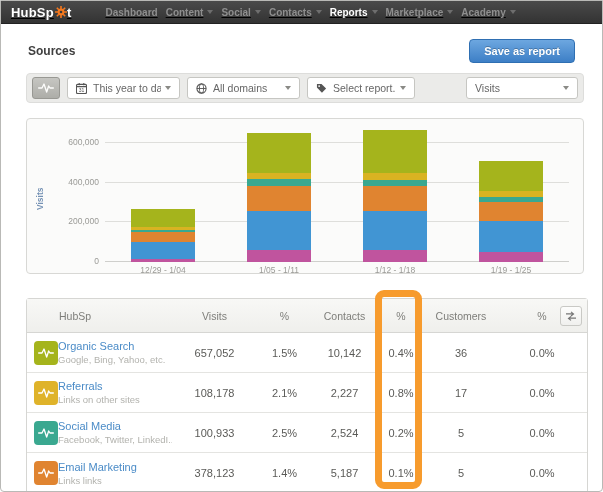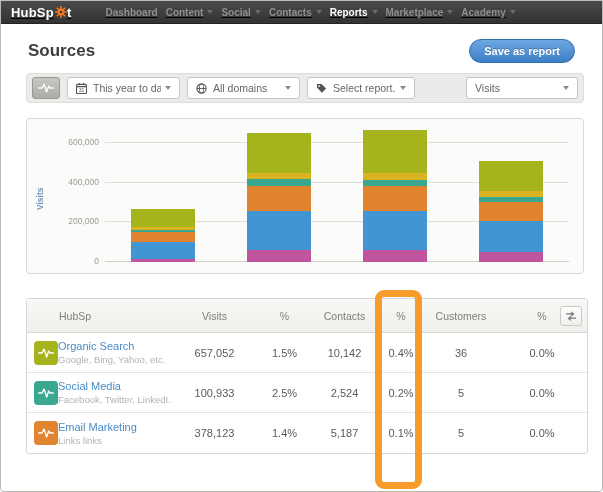--- a/index.html
+++ b/index.html
@@ -29,26 +29,26 @@
     margin:0 4px; display:flex; align-items:center; cursor:pointer; white-space:nowrap;
   }
   .navitem.active { color:#fff;align-items:center; }
   .caret-down {
     width:0; height:0; margin-left:4px;
     border-left:3.5px solid transparent; border-right:3.5px solid transparent;
     border-top:4px solid #6e6e6e;
   }
   
   .page-header { display:flex; justify-content:space-between; align-items:center; padding:15px 27px 0 27px; }
-  .page-title { font-size:17px; font-weight:bold; color:#3f3f3f; }
+  .page-title { font-size:12px; font-weight:bold; color:#3f3f3f; }
   .save-btn {
     font-family:"Liberation Sans",sans-serif;
     font-size:11px; font-weight:bold; color:#fff;
     background:linear-gradient(#6da7e0,#3d7fc6);
-    border:1px solid #2f6fb2; border-radius:12px;
+    border:1px solid #2f6fb2; border-radius:4px;
     padding:5px 14px; cursor:pointer;
     text-shadow:0 -1px 0 rgba(0,0,0,0.25);
   }
   
   .filterbar {
     margin:10px 18px 0 25px;
     background:#ebebe9; border:1px solid #dddddb; border-radius:4px;
     padding:4px 5px; display:flex; align-items:center; gap:7px;
     height:30px;
   }
@@ -288,20 +288,26 @@
             <div class="seg" style="height: 9.92537px; background: rgb(192, 84, 158);"></div>
             <div class="seg" style="height: 30.7687px; background: rgb(65, 149, 211);"></div>
             <div class="seg" style="height: 19.6522px; background: rgb(224, 132, 48);"></div>
             <div class="seg" style="height: 4.96269px; background: rgb(58, 168, 144);"></div>
             <div class="seg" style="height: 5.95522px; background: rgb(217, 179, 34);"></div>
             <div class="seg" style="height: 29.9746px; background: rgb(165, 180, 28);"></div>
           </div>
         </div>
       </div>
     </div>
+  <div class="xlabels" id="xlabels">
+      <div class="xlabel">12/29 - 1/04</div>
+      <div class="xlabel">1/05 - 1/11</div>
+      <div class="xlabel">1/12 - 1/18</div>
+      <div class="xlabel">1/19 - 1/25</div>
+    </div>
 </div>
 
 <table class="src-table">
   <colgroup>
     <col style="width:145px">
       <col style="width:85px">
       <col style="width:55px">
       <col style="width:65px">
       <col style="width:48px">
       <col style="width:72px">
@@ -344,20 +350,41 @@
       <td>657,052</td>
       <td>1.5%</td>
       <td class="link">10,142</td>
       <td>0.4%</td>
       <td class="link">36</td>
       <td>0.0%</td>
     </tr>
     <tr>
       <td>
           <div class="source-cell">
+        <span class="src-icon icon-1" style="background: rgb(223, 179, 42);">
+              <svg width="16" height="12" viewBox="0 0 24 16">
+                <polyline points="1,8 6,8 9,2 13,14 16,5 18,8 23,8" fill="none" stroke="#fff" stroke-width="2" stroke-linejoin="round" stroke-linecap="round"></polyline>
+              </svg>
+            </span>
+        <span class="src-text">
+              <div class="src-name">Referrals</div>
+              <div class="src-sub">Links on other sites</div>
+            </span>
+      </div>
+        </td>
+      <td>108,178</td>
+      <td>2.1%</td>
+      <td class="link">2,227</td>
+      <td>0.8%</td>
+      <td class="link">17</td>
+      <td>0.0%</td>
+    </tr>
+    <tr>
+      <td>
+          <div class="source-cell">
         <span class="src-icon icon-2" style="background: rgb(58, 168, 144);">
               <svg width="16" height="12" viewBox="0 0 24 16">
                 <polyline points="1,8 6,8 9,2 13,14 16,5 18,8 23,8" fill="none" stroke="#fff" stroke-width="2" stroke-linejoin="round" stroke-linecap="round"></polyline>
               </svg>
             </span>
         <span class="src-text">
               <div class="src-name">Social Media</div>
               <div class="src-sub">Facebook, Twitter, LinkedI...</div>
             </span>
       </div>

